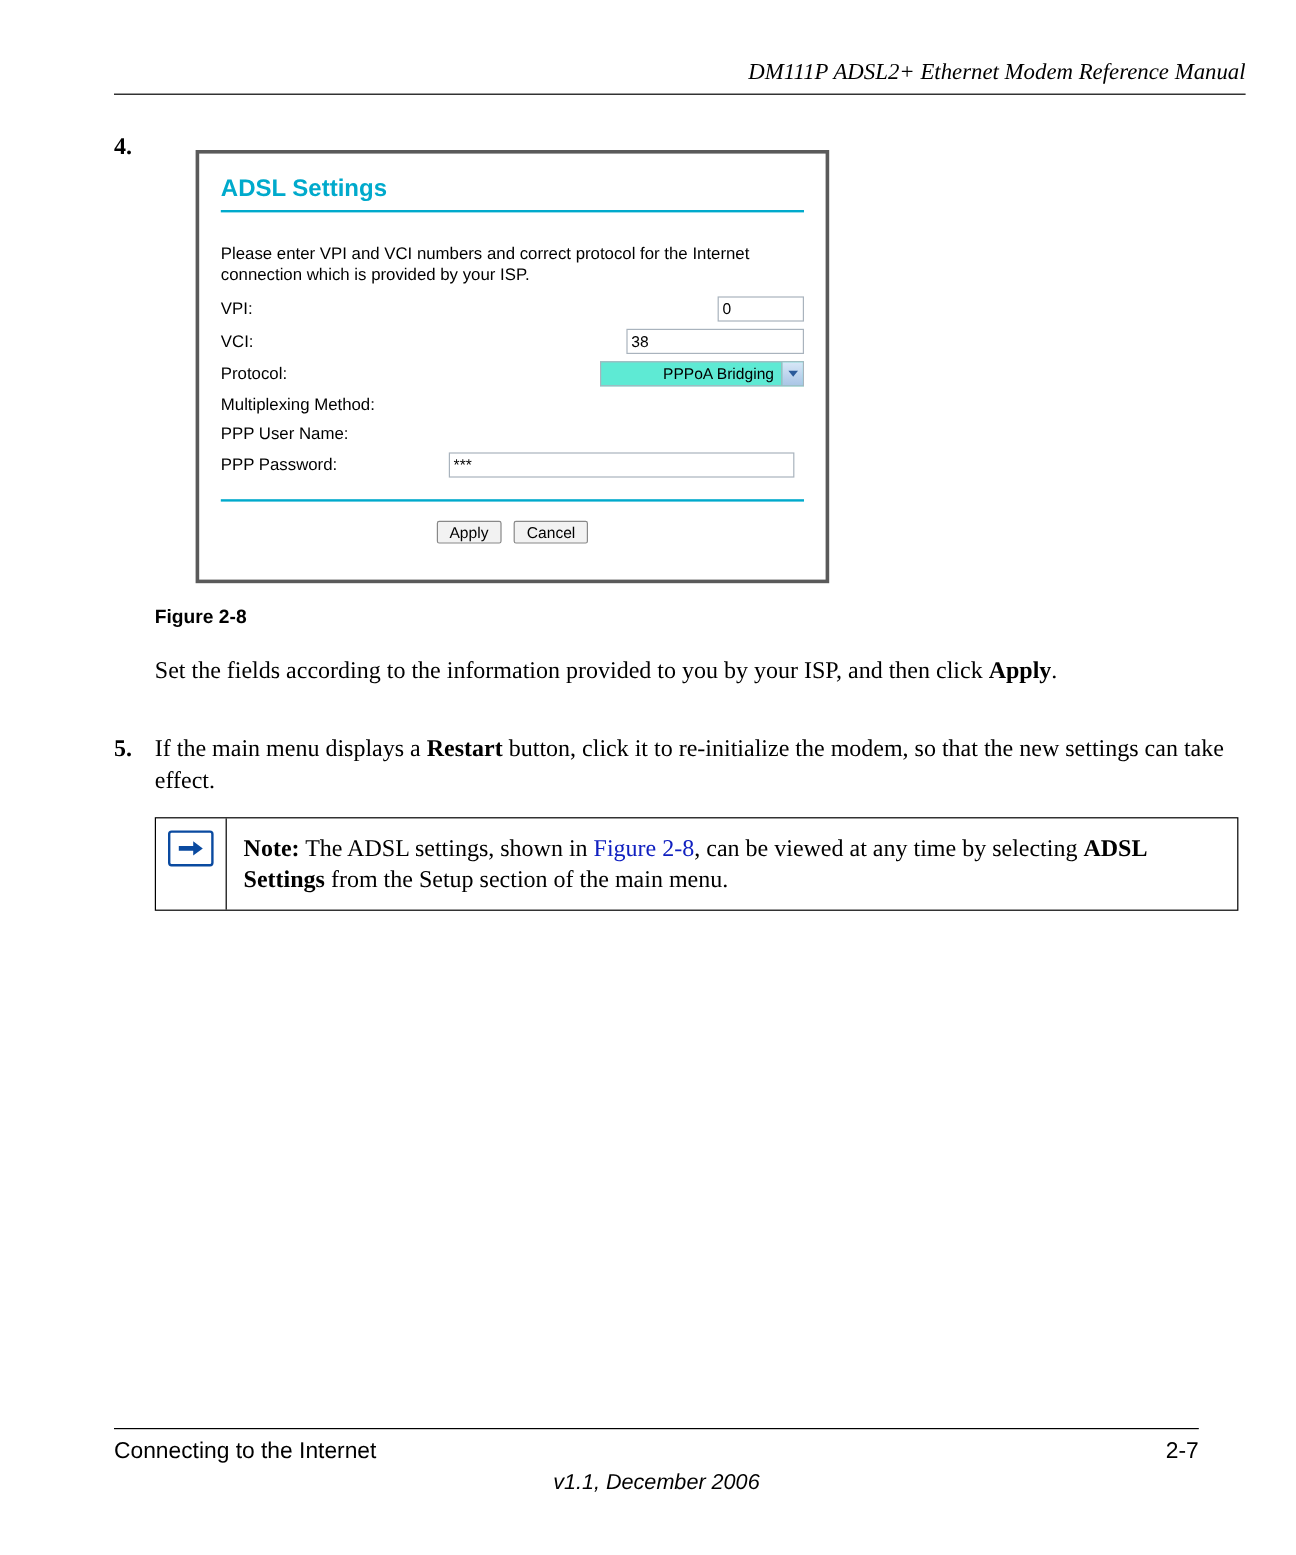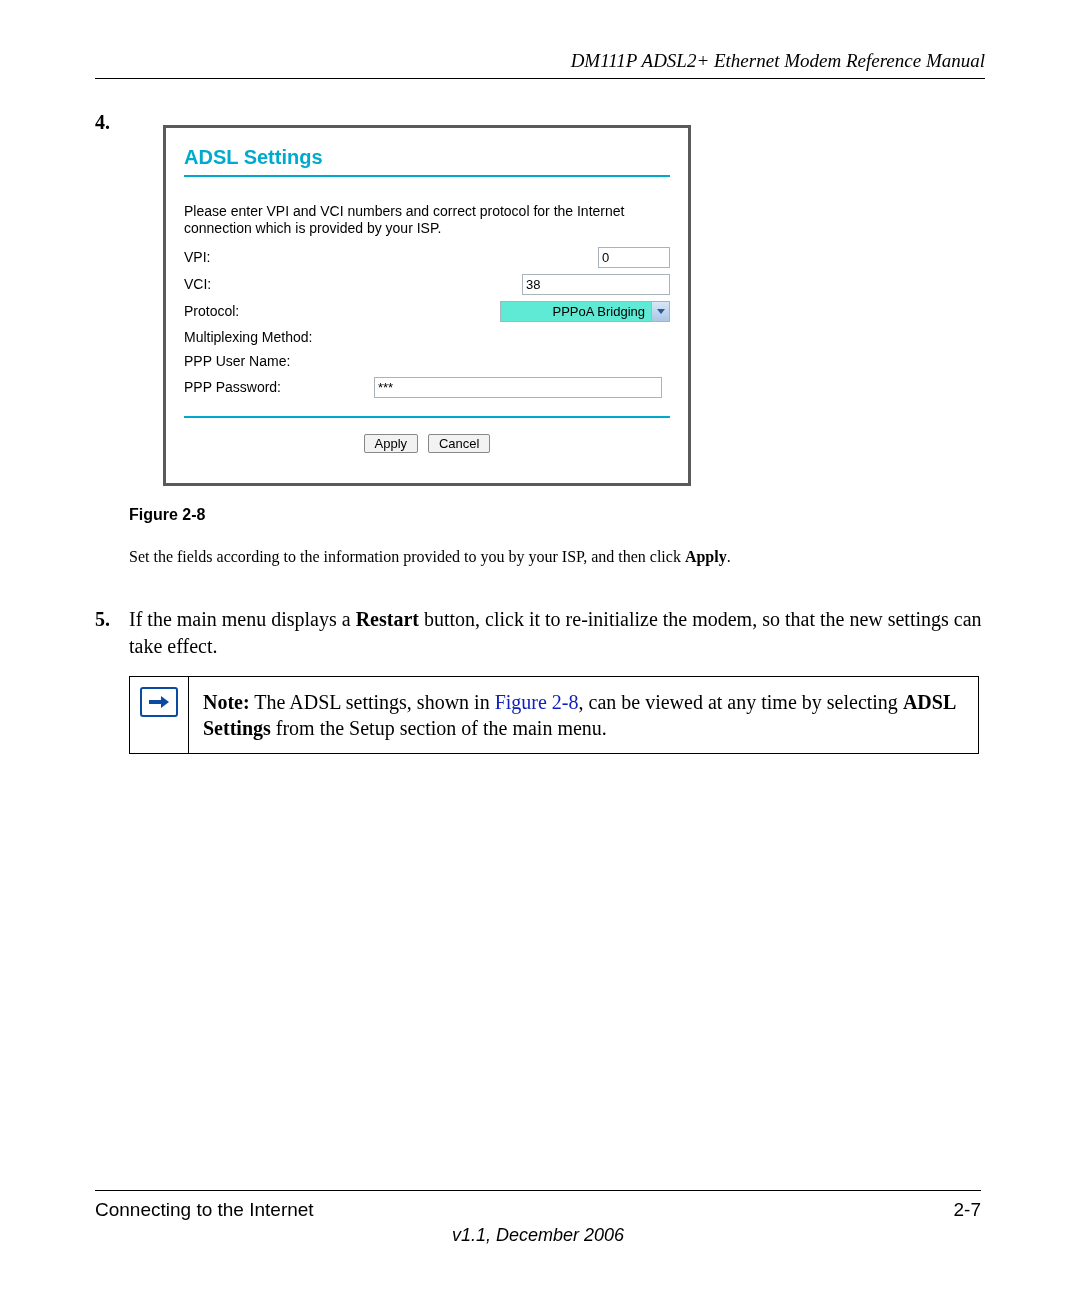--- a/index.html
+++ b/index.html
@@ -7,21 +7,21 @@
     padding: 0;
     font-family: "Times New Roman", Times, serif;
     background: #fff;
     color: #000;
     width: 1080px;
     height: 1296px;
     position: relative;
     box-sizing: border-box;
   }
   .page {
-    padding: 50px 95px 40px 95px;
+    padding: 50px 42px 40px 95px;
     box-sizing: border-box;
   }
   .header-title {
     text-align: right;
     font-style: italic;
     font-size: 19px;
     margin-bottom: 6px;
   }
   .header-rule, .footer-rule {
     border: none;
@@ -137,21 +137,21 @@
     border-radius: 2px;
     cursor: pointer;
   }
   .fig-caption {
     font-family: Arial, Helvetica, sans-serif;
     font-weight: bold;
     font-size: 16px;
     margin: 18px 0 20px 34px;
   }
   .para-after {
-    font-size: 16px;
+    font-size: 20px;
     margin: 0 0 18px 34px;
     line-height: 1.35;
   }
   .note-box {
     display: flex;
     border: 1px solid #000;
     margin: 16px 6px 0 34px;
   }
   .note-icon-cell {
     border-right: 1px solid #000;
@@ -167,21 +167,21 @@
   }
   .note-icon svg { display:block; }
   .note-text {
     padding: 12px 14px;
     font-size: 20px;
     line-height: 1.3;
   }
   .link { color: #1020c0; }
   .footer {
     position: absolute;
-    left: 95px; right: 99px;
+    left: 95px; right: 81px;
     bottom: 50px;
   }
   .footer-line {
     display: flex;
     justify-content: space-between;
     font-size: 19px;
     font-family: Arial, Helvetica, sans-serif;
   }
   .footer-version {
     text-align: center;

